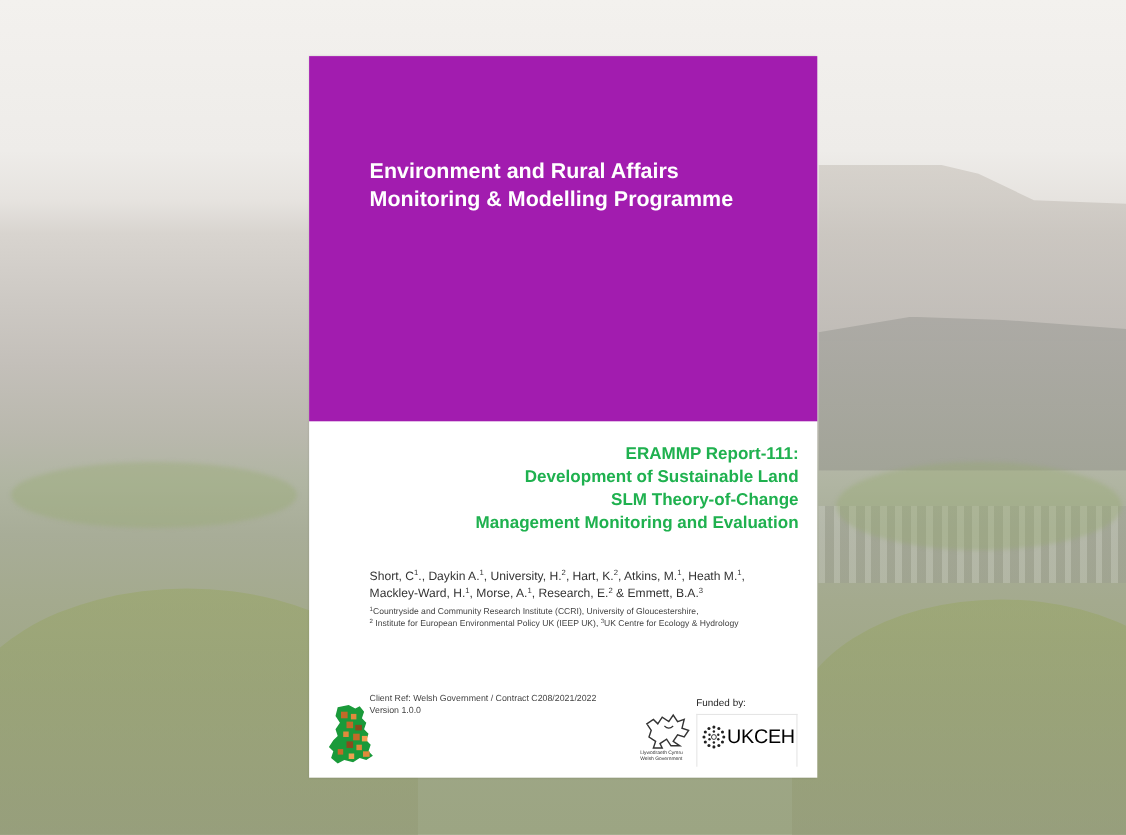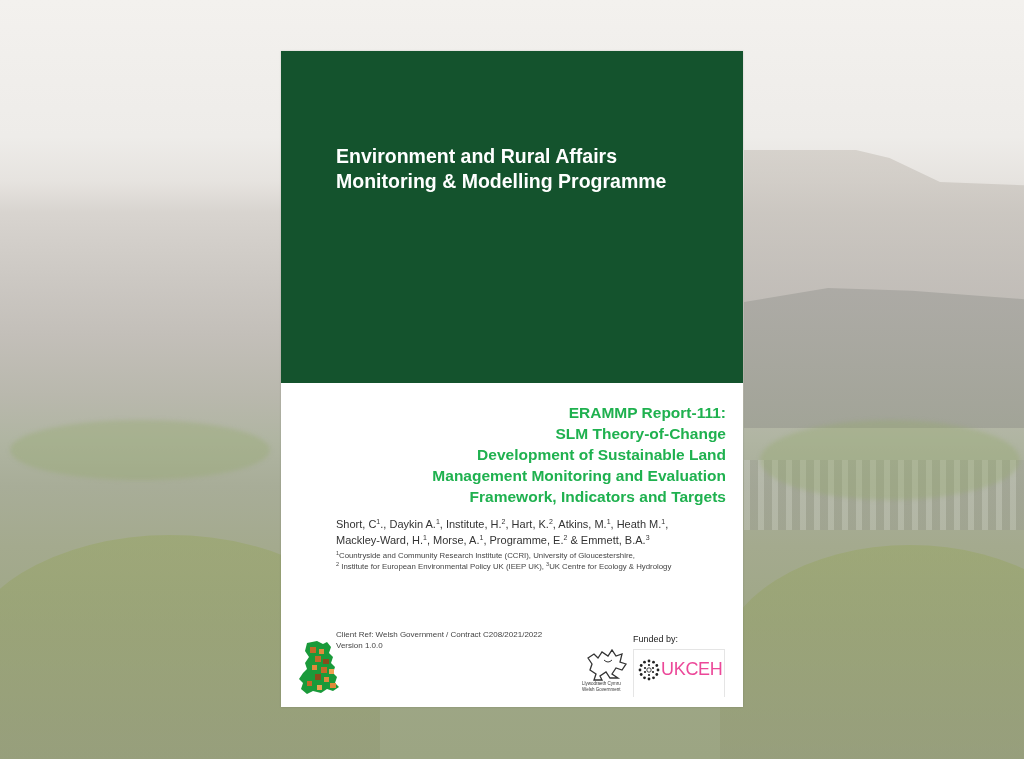--- a/index.html
+++ b/index.html
@@ -41,21 +41,21 @@
     opacity: 0.6;
   }
 
   .doc {
     position: absolute; left: 281px; top: 51px; width: 462px; height: 656px;
     background: #ffffff;
     box-shadow: 0 0 2px rgba(0,0,0,0.15);
   }
   .doc-header {
     position: absolute; left: 0; top: 0; width: 100%; height: 332px;
-    background: #14532d;
+    background: #a21caf;
   }
   .programme-title {
     position: absolute; left: 55px; top: 93px; width: 380px;
     color: #ffffff; font-weight: bold; font-size: 19.5px; line-height: 25px;
   }
   .programme-title div { white-space: nowrap; }
 
   .report-title {
     position: absolute; left: 55px; top: 351px; width: 390px;
     color: #1fb14f; font-weight: bold; font-size: 15.5px; line-height: 21px; text-align: right;
@@ -100,21 +100,21 @@
   .ukceh-box {
     position: absolute; left: 352px; top: 598px; width: 90px; height: 47px;
     border-left: 1px solid #e5e5e5; border-top: 1px solid #e5e5e5;
     border-right: 1px solid #e5e5e5;
   }
   .ukceh-mark {
     position: absolute; left: 4px; top: 9px; width: 22px; height: 22px;
   }
   .ukceh-text {
     position: absolute; left: 27px; top: 9px;
-    font-size: 18px; color: #ec4899; font-weight: normal; letter-spacing: -0.3px;
+    font-size: 18px; color: #000000; font-weight: normal; letter-spacing: -0.3px;
   }
 </style>
 </head>
 <body>
 
 <div class="backdrop"></div>
 <div class="ridge-right"></div>
 <div class="forest-right"></div>
 <div class="town"></div>
 <div class="field" style="left:10px;top:420px;width:260px;height:60px;"></div>
@@ -125,32 +125,31 @@
 <div class="doc">
   <div class="doc-header">
     <div class="programme-title">
       <div>Environment and Rural Affairs</div>
       <div>Monitoring &amp; Modelling Programme</div>
     </div>
   </div>
 
   <div class="report-title">
     <div>ERAMMP Report-111:</div>
+    <div>Development of Sustainable Land</div>
     <div>SLM Theory-of-Change</div>
-    <div>Development of Sustainable Land</div>
     <div>Management Monitoring and Evaluation</div>
-    <div>Framework, Indicators and Targets</div>
   </div>
 
   <div class="authors">
     <div>
-      <span>Short, C</span><sup>1</sup><span>., </span><span>Daykin A.</span><sup>1</sup><span>, </span><span>Institute, H.</span><sup>2</sup><span>, </span><span>Hart, K.</span><sup>2</sup><span>, </span><span>Atkins, M.</span><sup>1</sup><span>, </span><span>Heath M.</span><sup>1</sup><span>,</span>
+      <span>Short, C</span><sup>1</sup><span>., </span><span>Daykin A.</span><sup>1</sup><span>, </span><span>University, H.</span><sup>2</sup><span>, </span><span>Hart, K.</span><sup>2</sup><span>, </span><span>Atkins, M.</span><sup>1</sup><span>, </span><span>Heath M.</span><sup>1</sup><span>,</span>
     </div>
     <div>
-      <span>Mackley-Ward, H.</span><sup>1</sup><span>, </span><span>Morse, A.</span><sup>1</sup><span>, </span><span>Programme, E.</span><sup>2</sup><span> &amp; </span><span>Emmett, B.A.</span><sup>3</sup>
+      <span>Mackley-Ward, H.</span><sup>1</sup><span>, </span><span>Morse, A.</span><sup>1</sup><span>, </span><span>Research, E.</span><sup>2</sup><span> &amp; </span><span>Emmett, B.A.</span><sup>3</sup>
     </div>
   </div>
 
   <div class="affiliations">
     <div><sup>1</sup><span>Countryside and Community Research Institute (CCRI), University of Gloucestershire,</span></div>
     <div><sup>2</sup><span> Institute for European Environmental Policy UK (IEEP UK), </span><sup>3</sup><span>UK Centre for Ecology &amp; Hydrology</span></div>
   </div>
 
   <div class="meta">
     <div>Client Ref: Welsh Government / Contract C208/2021/2022</div>

